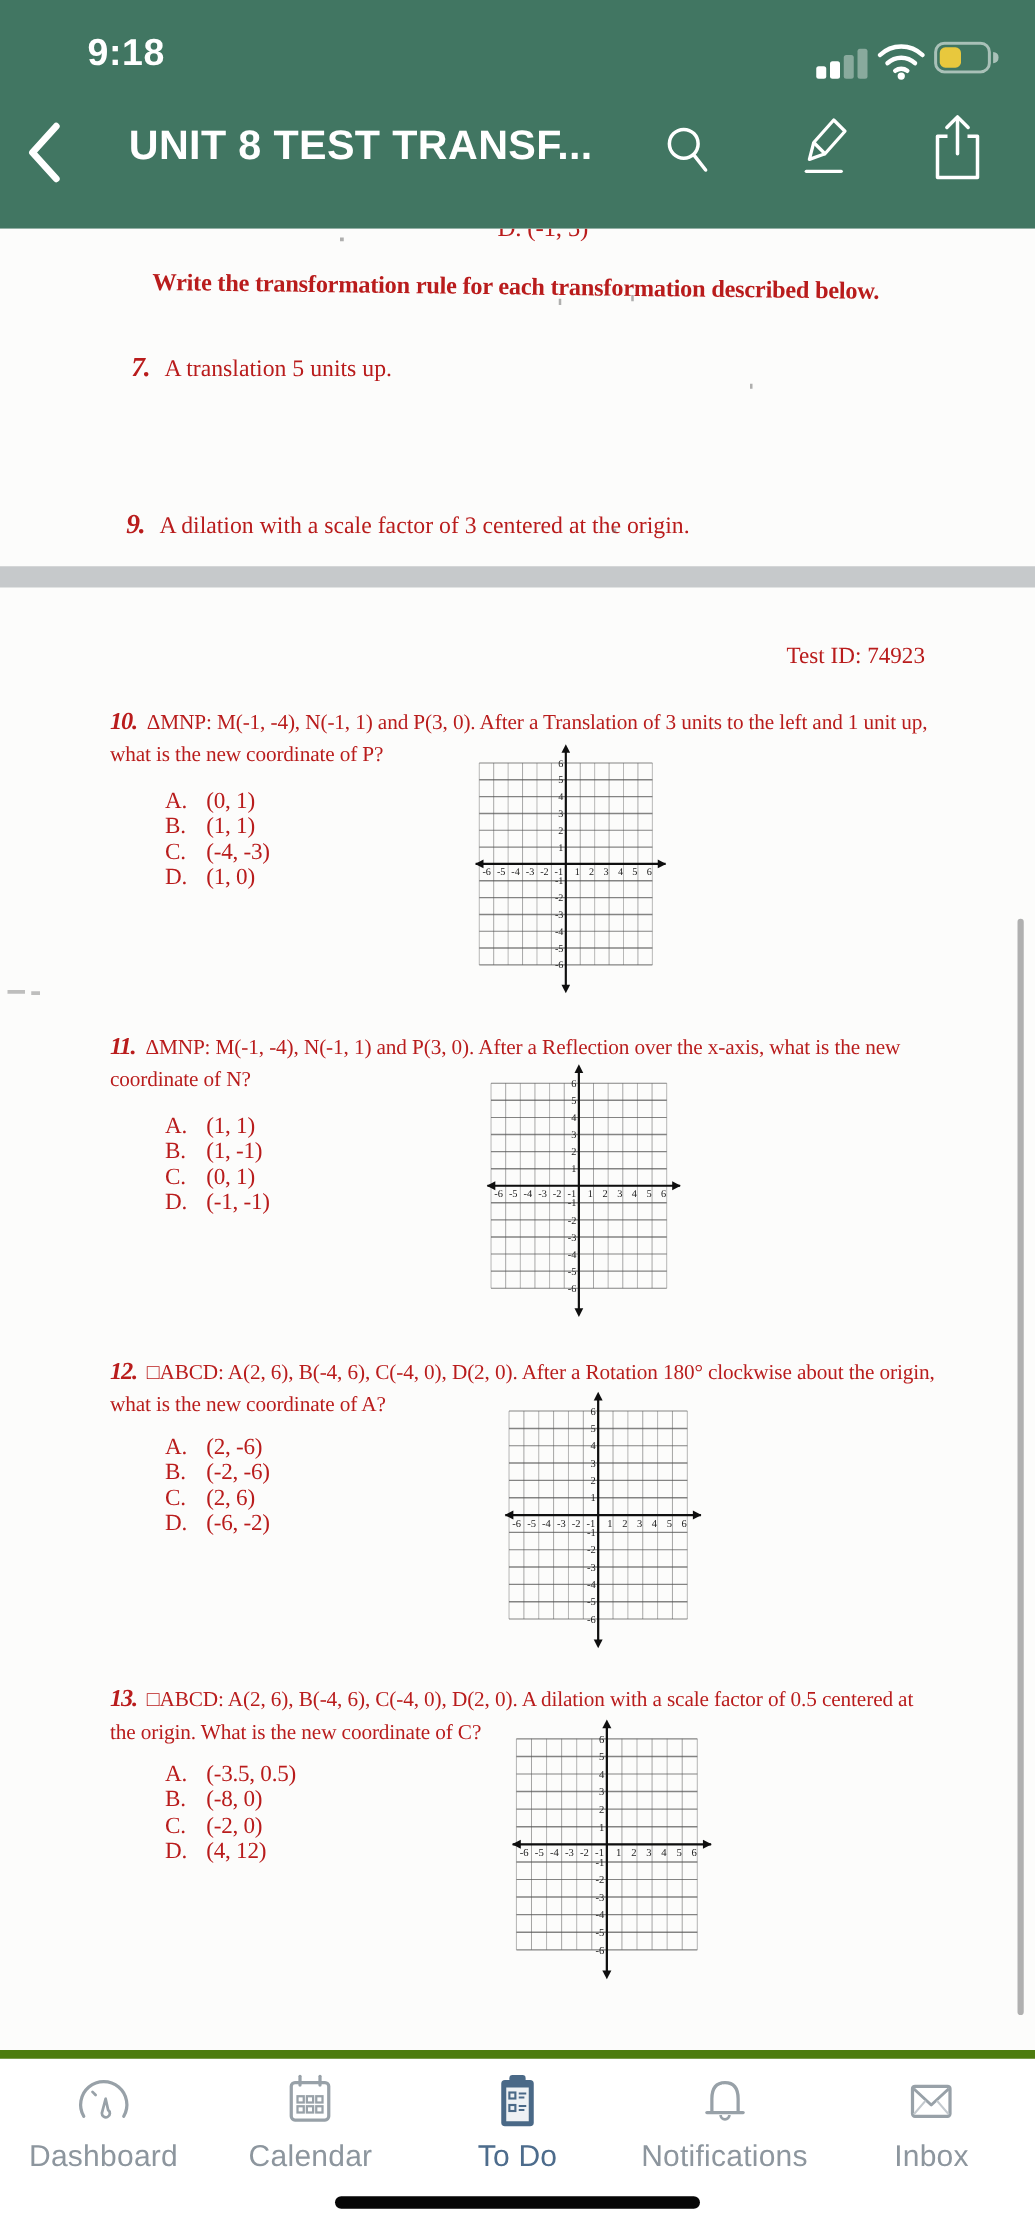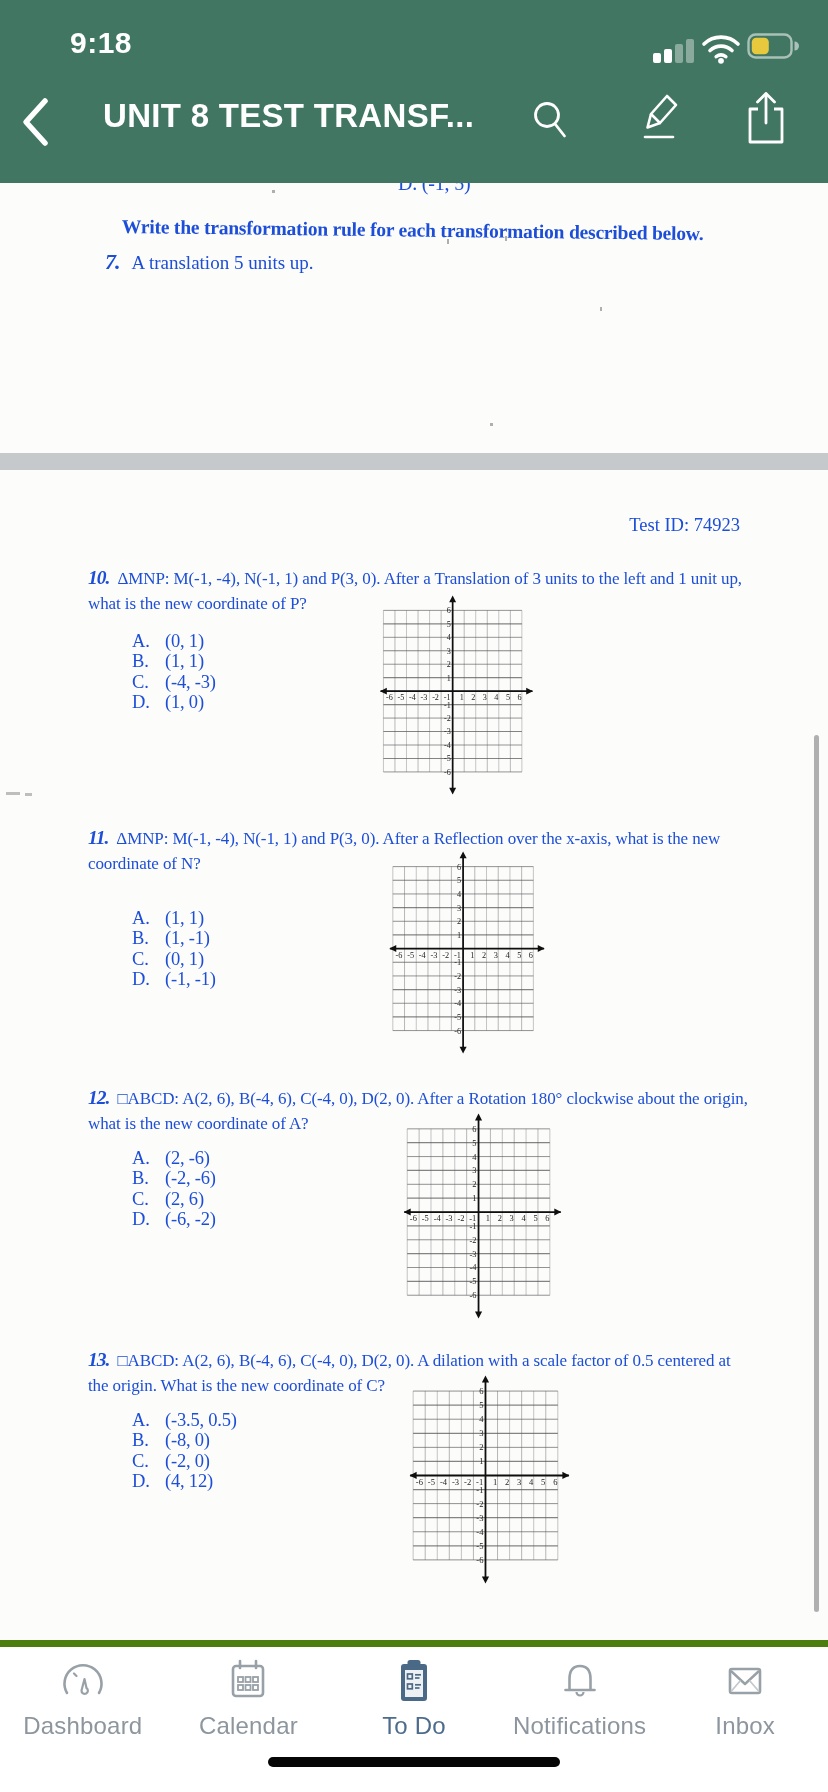--- a/index.html
+++ b/index.html
@@ -14,26 +14,26 @@
   .batt{position:absolute;left:747px;top:33px;}
   .icon-btn{position:absolute;background:none;border:none;padding:0;margin:0;cursor:pointer;}
   .back-btn{left:20px;top:96px;}
   .nav-title{position:absolute;left:103px;top:97px;margin:0;color:#fff;font-size:33px;font-weight:700;letter-spacing:.3px;white-space:nowrap;}
   .search-btn{left:526px;top:96px;}
   .hl-btn{left:636px;top:92px;}
   .share-btn{left:740px;top:90px;}
 
   
   .doc{position:absolute;left:0;top:183px;width:828px;height:1457px;background:#fcfcfb;
-       font-family:"Liberation Serif",serif;color:#1d4ed8;}
+       font-family:"Liberation Serif",serif;color:#b91c1c;}
   .clip-line{position:absolute;left:398px;top:0;width:140px;height:12px;overflow:hidden;}
   .clip-line span{display:block;margin-top:-11px;font-size:20px;letter-spacing:-.2px;}
   .s1-head{position:absolute;left:122px;top:33px;margin:0;font-size:19.5px;font-weight:700;white-space:nowrap;
            letter-spacing:-.2px;transform:rotate(.7deg);transform-origin:left top;}
-  .s1-item{position:absolute;white-space:nowrap;font-size:19px;}
+  .s1-item{position:absolute;white-space:nowrap;font-size:19px;margin-top:32px;}
   .s1-num{font-size:22px;font-style:italic;font-weight:700;margin-right:12px;letter-spacing:-1px;}
   .page-break{position:absolute;left:0;top:270px;width:828px;height:17px;background:#c6c9cb;}
   .test-id{position:absolute;left:540px;top:332px;width:200px;margin:0;text-align:right;font-size:18.5px;}
   .g-instr{position:absolute;left:97px;top:354px;margin:0;font-size:18px;font-weight:700;white-space:nowrap;letter-spacing:-.35px;}
 
   .question{position:absolute;left:88px;width:668px;}
   .qtext{margin:0;font-size:17px;line-height:1.42;letter-spacing:-.1px;width:660px;}
   .qnum{font-size:19.5px;font-style:italic;font-weight:700;margin-right:8px;letter-spacing:-1px;}
   .opts{position:absolute;left:44px;}
   .opt{height:20.4px;font-size:18.5px;letter-spacing:-.2px;}
@@ -116,20 +116,23 @@
 
     <div class="clip-line">
       <span>D.  (-1, 5)</span>
     </div>
     <div class="speck" style="left:272px;top:7px;width:3px;height:3px"></div>
 
     <p class="s1-head">Write the transformation rule for each transformation described below.</p>
 
     <div class="s1-item" style="left:105px;top:66px">
       <span class="s1-num">7.</span><span>A translation 5 units up.</span>
+    </div>
+    <div class="s1-item" style="left:101px;top:191px">
+      <span class="s1-num">9.</span><span>A dilation with a scale factor of 3 centered at the origin.</span>
     </div>
 
     <div class="speck" style="left:447px;top:56px;width:2px;height:5px"></div>
     <div class="speck" style="left:505px;top:53px;width:2px;height:5px"></div>
     <div class="speck" style="left:600px;top:124px;width:2px;height:4px"></div>
     <div class="speck" style="left:490px;top:240px;width:3px;height:3px"></div>
 
     <div class="page-break"></div>
 
     <p class="test-id">Test ID: 74923</p>
@@ -200,21 +203,21 @@
         <text x="74" y="159" text-anchor="end" class="tick">-4</text>
         <text x="74" y="173" text-anchor="end" class="tick">-5</text>
         <text x="74" y="187" text-anchor="end" class="tick">-6</text>
       </svg>
 
     <div class="dash-art" style="left:6px;top:609px;width:14px;height:3px"></div>
     <div class="dash-art" style="left:25px;top:610px;width:7px;height:3px"></div>
 
     <section class="question" style="top:641px">
       <p class="qtext"><span class="qnum">11.</span><span>ΔMNP: M(-1, -4), N(-1, 1) and P(3, 0). After a Reflection over the x-axis, what is the new coordinate of N?</span></p>
-      <div class="opts" style="top:84px">
+      <div class="opts" style="top:67px">
         <div class="opt"><span class="ol">A.</span><span>(1, 1)</span></div>
         <div class="opt"><span class="ol">B.</span><span>(1, -1)</span></div>
         <div class="opt"><span class="ol">C.</span><span>(0, 1)</span></div>
         <div class="opt"><span class="ol">D.</span><span>(-1, -1)</span></div>
       </div>
     </section>
     <svg class="grid" style="left:387px;top:668px;width:160px;height:203px" viewBox="0 0 160 208">
         <line x1="4" y1="16" x2="4" y2="184" stroke="#6e6e6e" stroke-width="0.8" opacity="0.5"></line>
         <line x1="16" y1="16" x2="16" y2="184" stroke="#6e6e6e" stroke-width="0.8" opacity="0.62"></line>
         <line x1="28" y1="16" x2="28" y2="184" stroke="#6e6e6e" stroke-width="0.8" opacity="0.5"></line>

